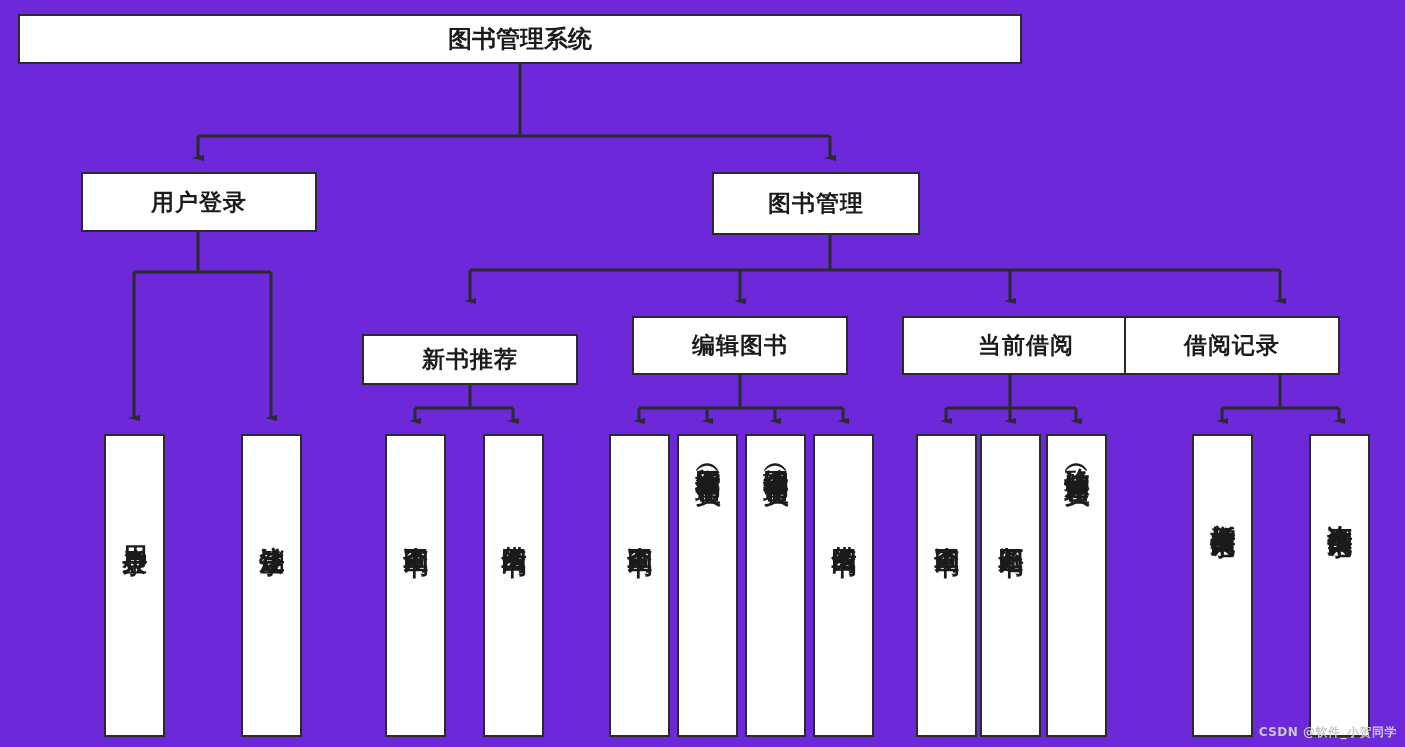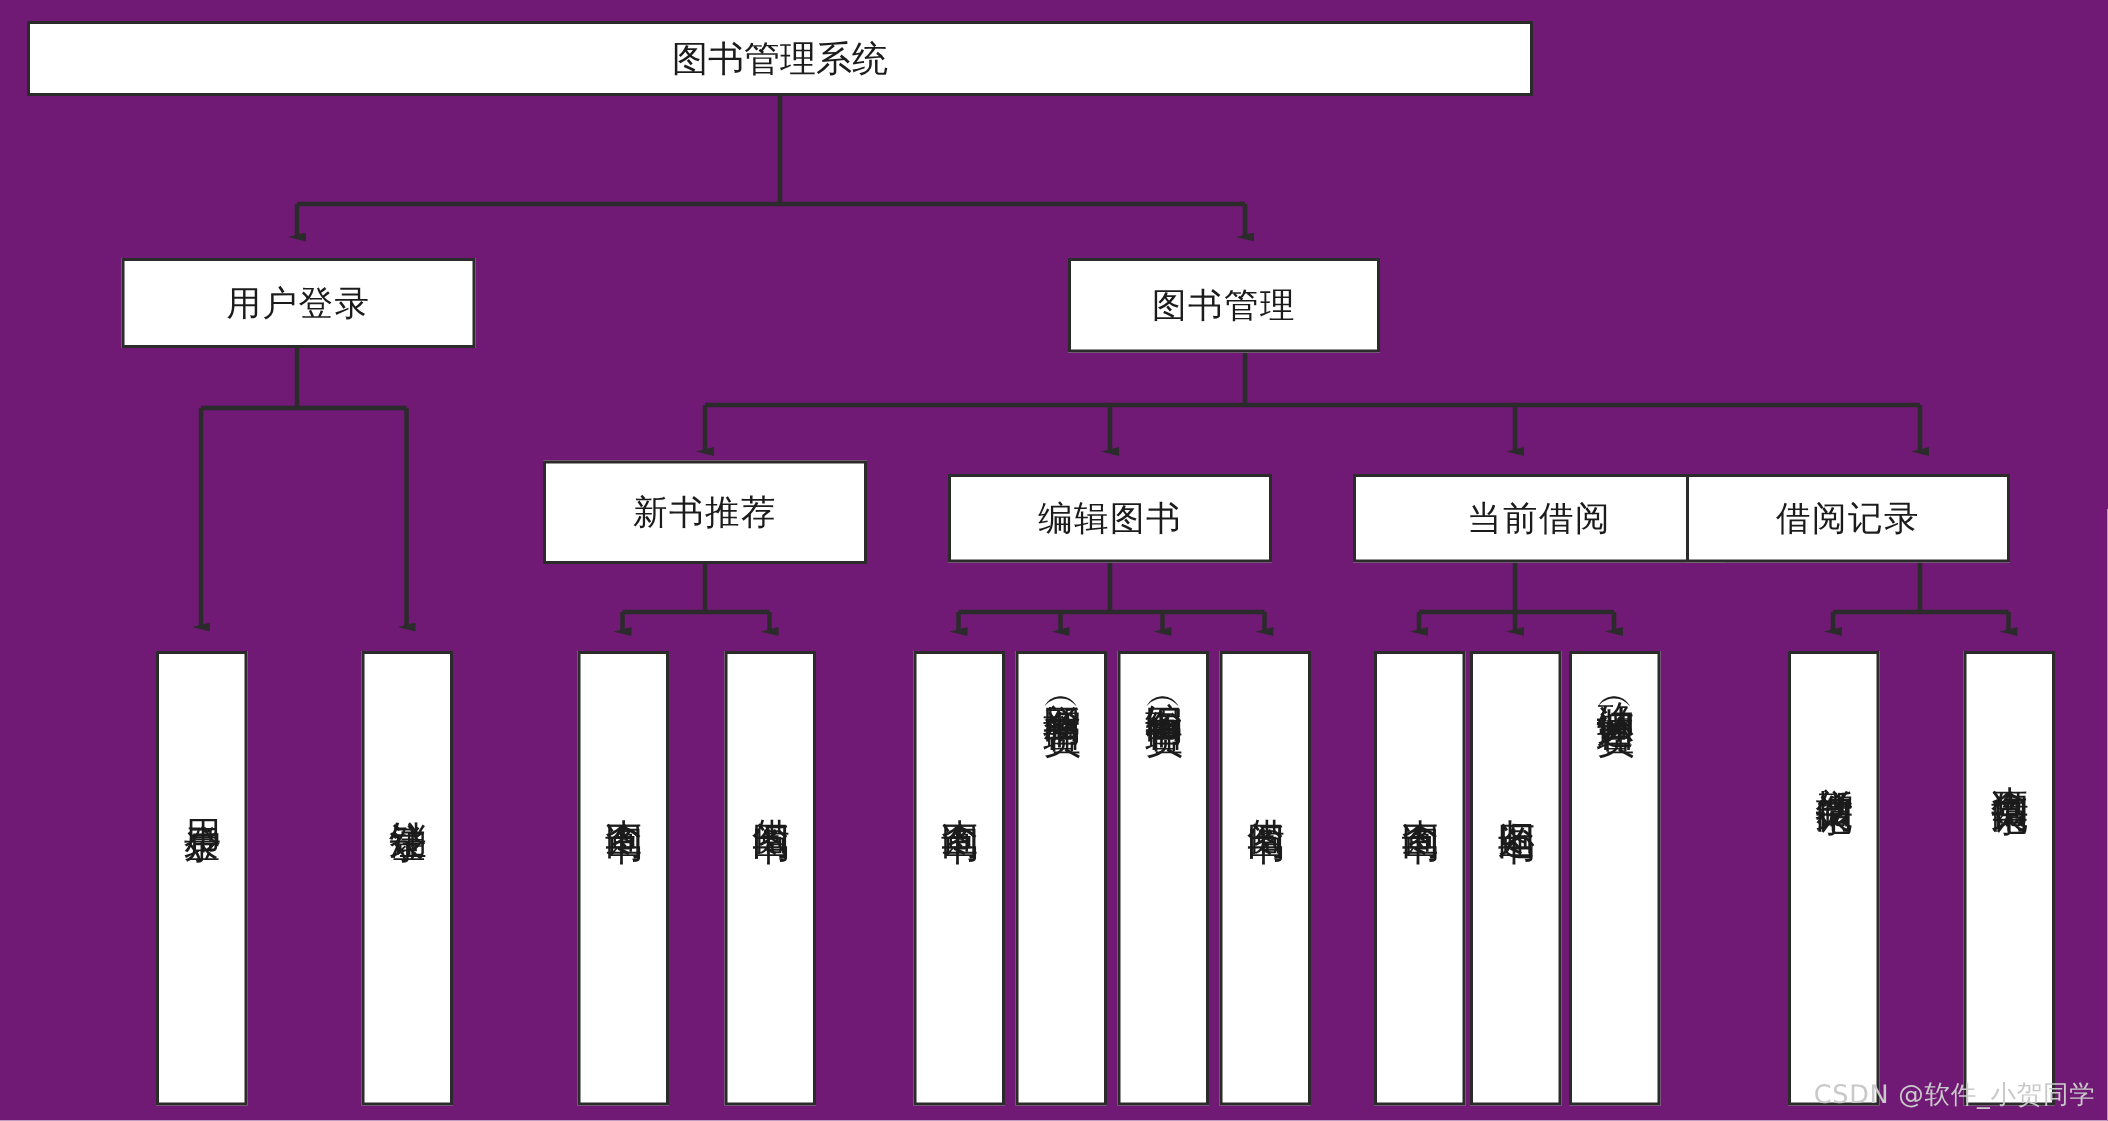--- a/index.html
+++ b/index.html
@@ -7,22 +7,23 @@
     padding: 0;
     background: #ffffff;
   }
   body {
     font-family: "DejaVu Sans", "Liberation Sans", sans-serif;
   }
   #canvas {
     position: relative;
     width: 1405px;
     height: 747px;
-    background: #701a75;
+    background: #6d28d9;
     overflow: hidden;
+    font-weight: bold;
   }
   svg.connectors {
     position: absolute;
     left: 0;
     top: 0;
     width: 1405px;
     height: 747px;
     pointer-events: none;
   }
   .node {
@@ -62,21 +63,21 @@
   .leaf-tall .vtext {
     margin-top: 6px;
   }
   .leaf-short .vtext {
     margin-top: 84px;
   }
   #watermark {
     position: absolute;
     right: 8px;
     bottom: 6px;
-    font-size: 17px;
+    font-size: 12px;
     color: #c9c9c9;
     letter-spacing: 0.5px;
     white-space: nowrap;
   }
 </style>
 </head>
 <body>
 
 <div id="canvas">
 
@@ -134,21 +135,21 @@
     <span>图书管理系统</span>
   </div>
 
   <div class="node h" style="left:81px; top:172px; width:236px; height:60px;">
     <span>用户登录</span>
   </div>
   <div class="node h" style="left:712px; top:172px; width:208px; height:63px;">
     <span>图书管理</span>
   </div>
 
-  <div class="node h" style="left:362px; top:307px; width:216px; height:69px;">
+  <div class="node h" style="left:362px; top:334px; width:216px; height:51px;">
     <span>新书推荐</span>
   </div>
   <div class="node h" style="left:632px; top:316px; width:216px; height:59px;">
     <span>编辑图书</span>
   </div>
   <div class="node h" style="left:902px; top:316px; width:248px; height:59px;">
     <span>当前借阅</span>
   </div>
   <div class="node h" style="left:1124px; top:316px; width:216px; height:59px;">
     <span>借阅记录</span>

